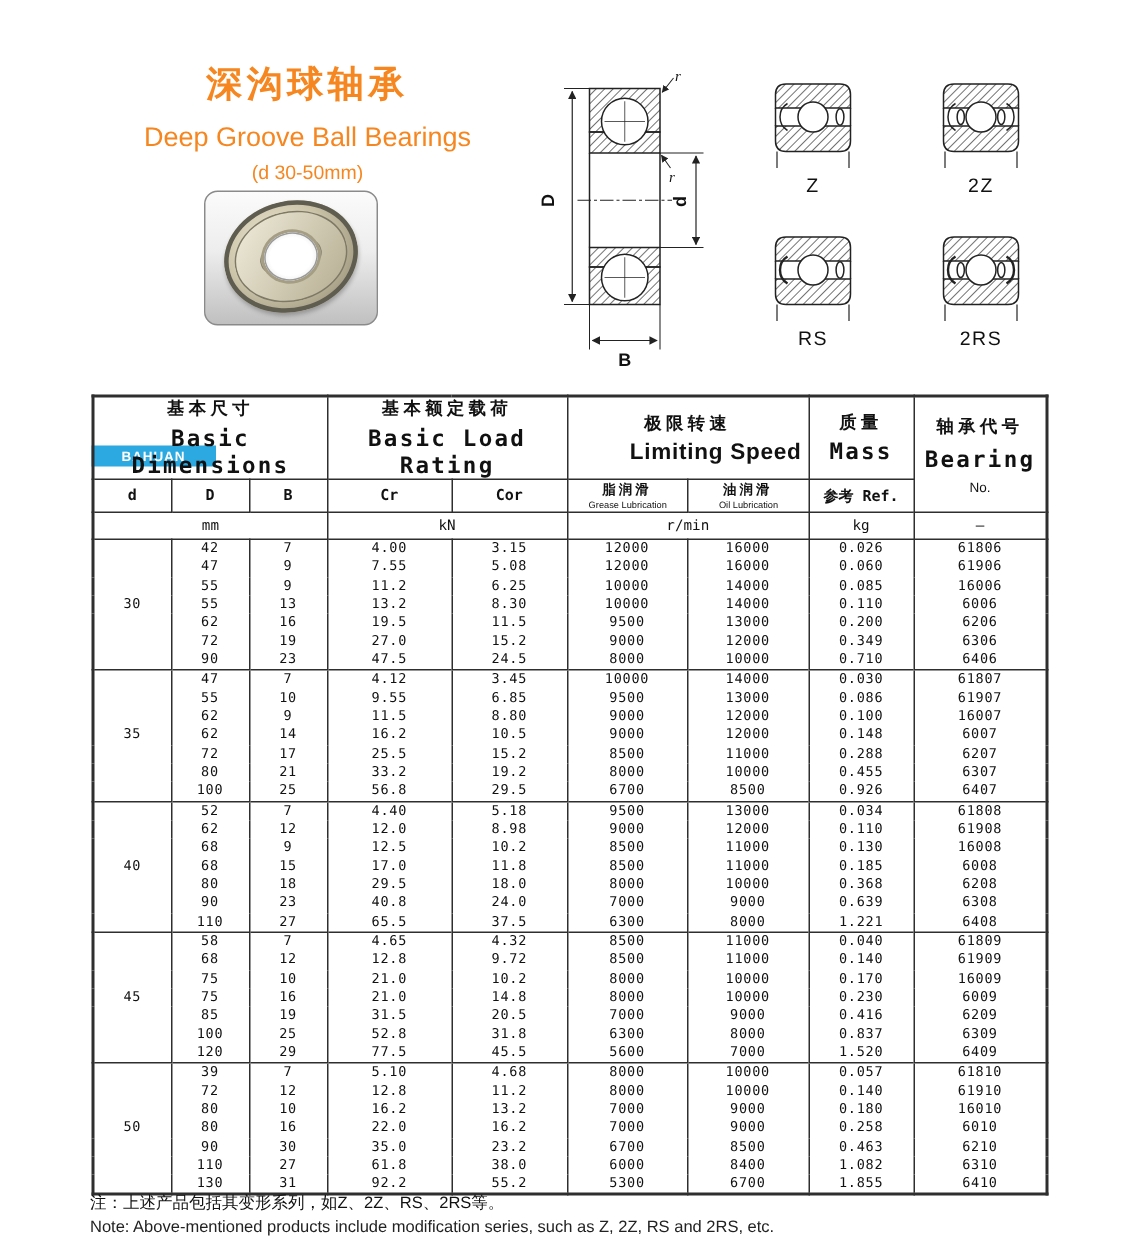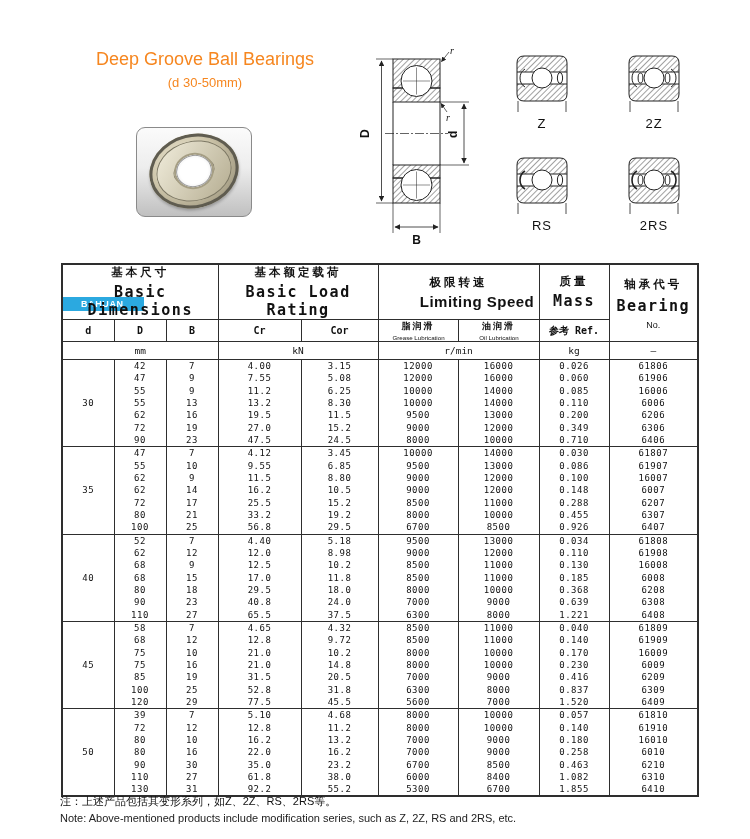--- a/index.html
+++ b/index.html
@@ -67,20 +67,21 @@
   .notes{position:absolute;left:60px;top:794px;}
   .note-zh{font-size:11px;color:#111;}
   .note-en{font-size:11px;margin-top:3px;color:#222;}
 </style>
 </head>
 <body>
 
 <div class="page">
 
   <div class="title-block">
+    <div class="title-zh">深沟球轴承</div>
     <div class="title-en">Deep Groove Ball Bearings</div>
     <div class="title-range">(d 30-50mm)</div>
   </div>
 
   <div class="photo">
     <div class="bearing">
       <div class="bearing-face">
         <div class="bearing-shield"></div>
       </div>
       <div class="bearing-bore"></div>

